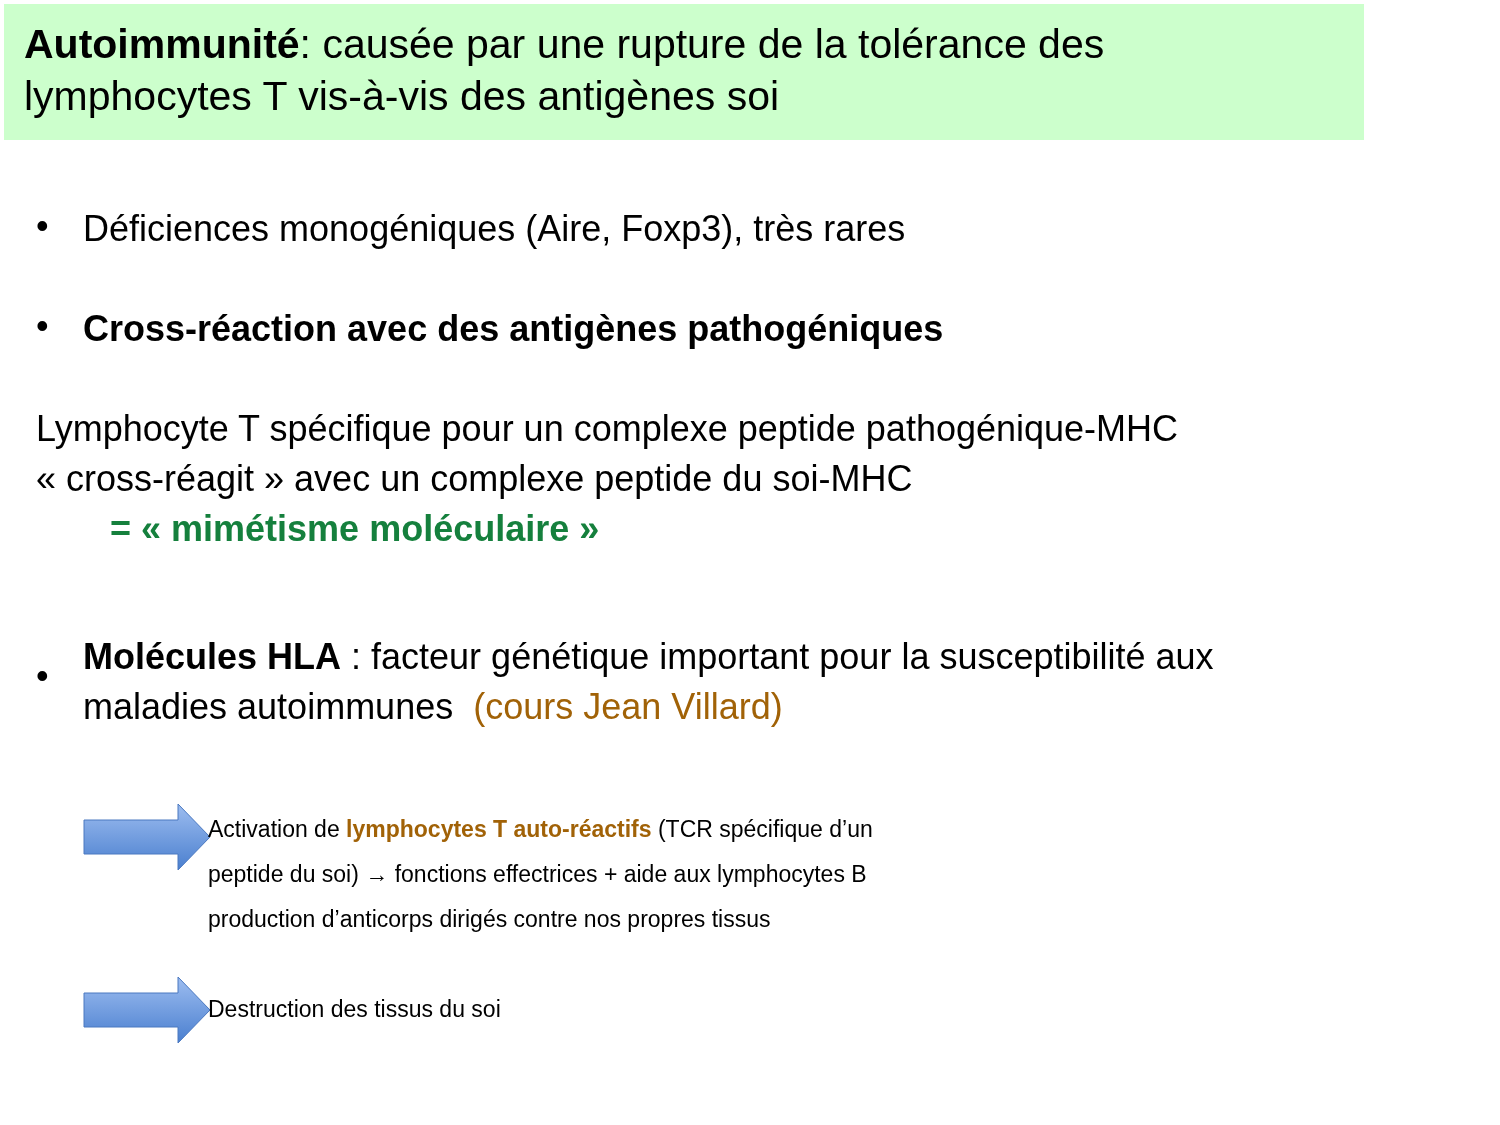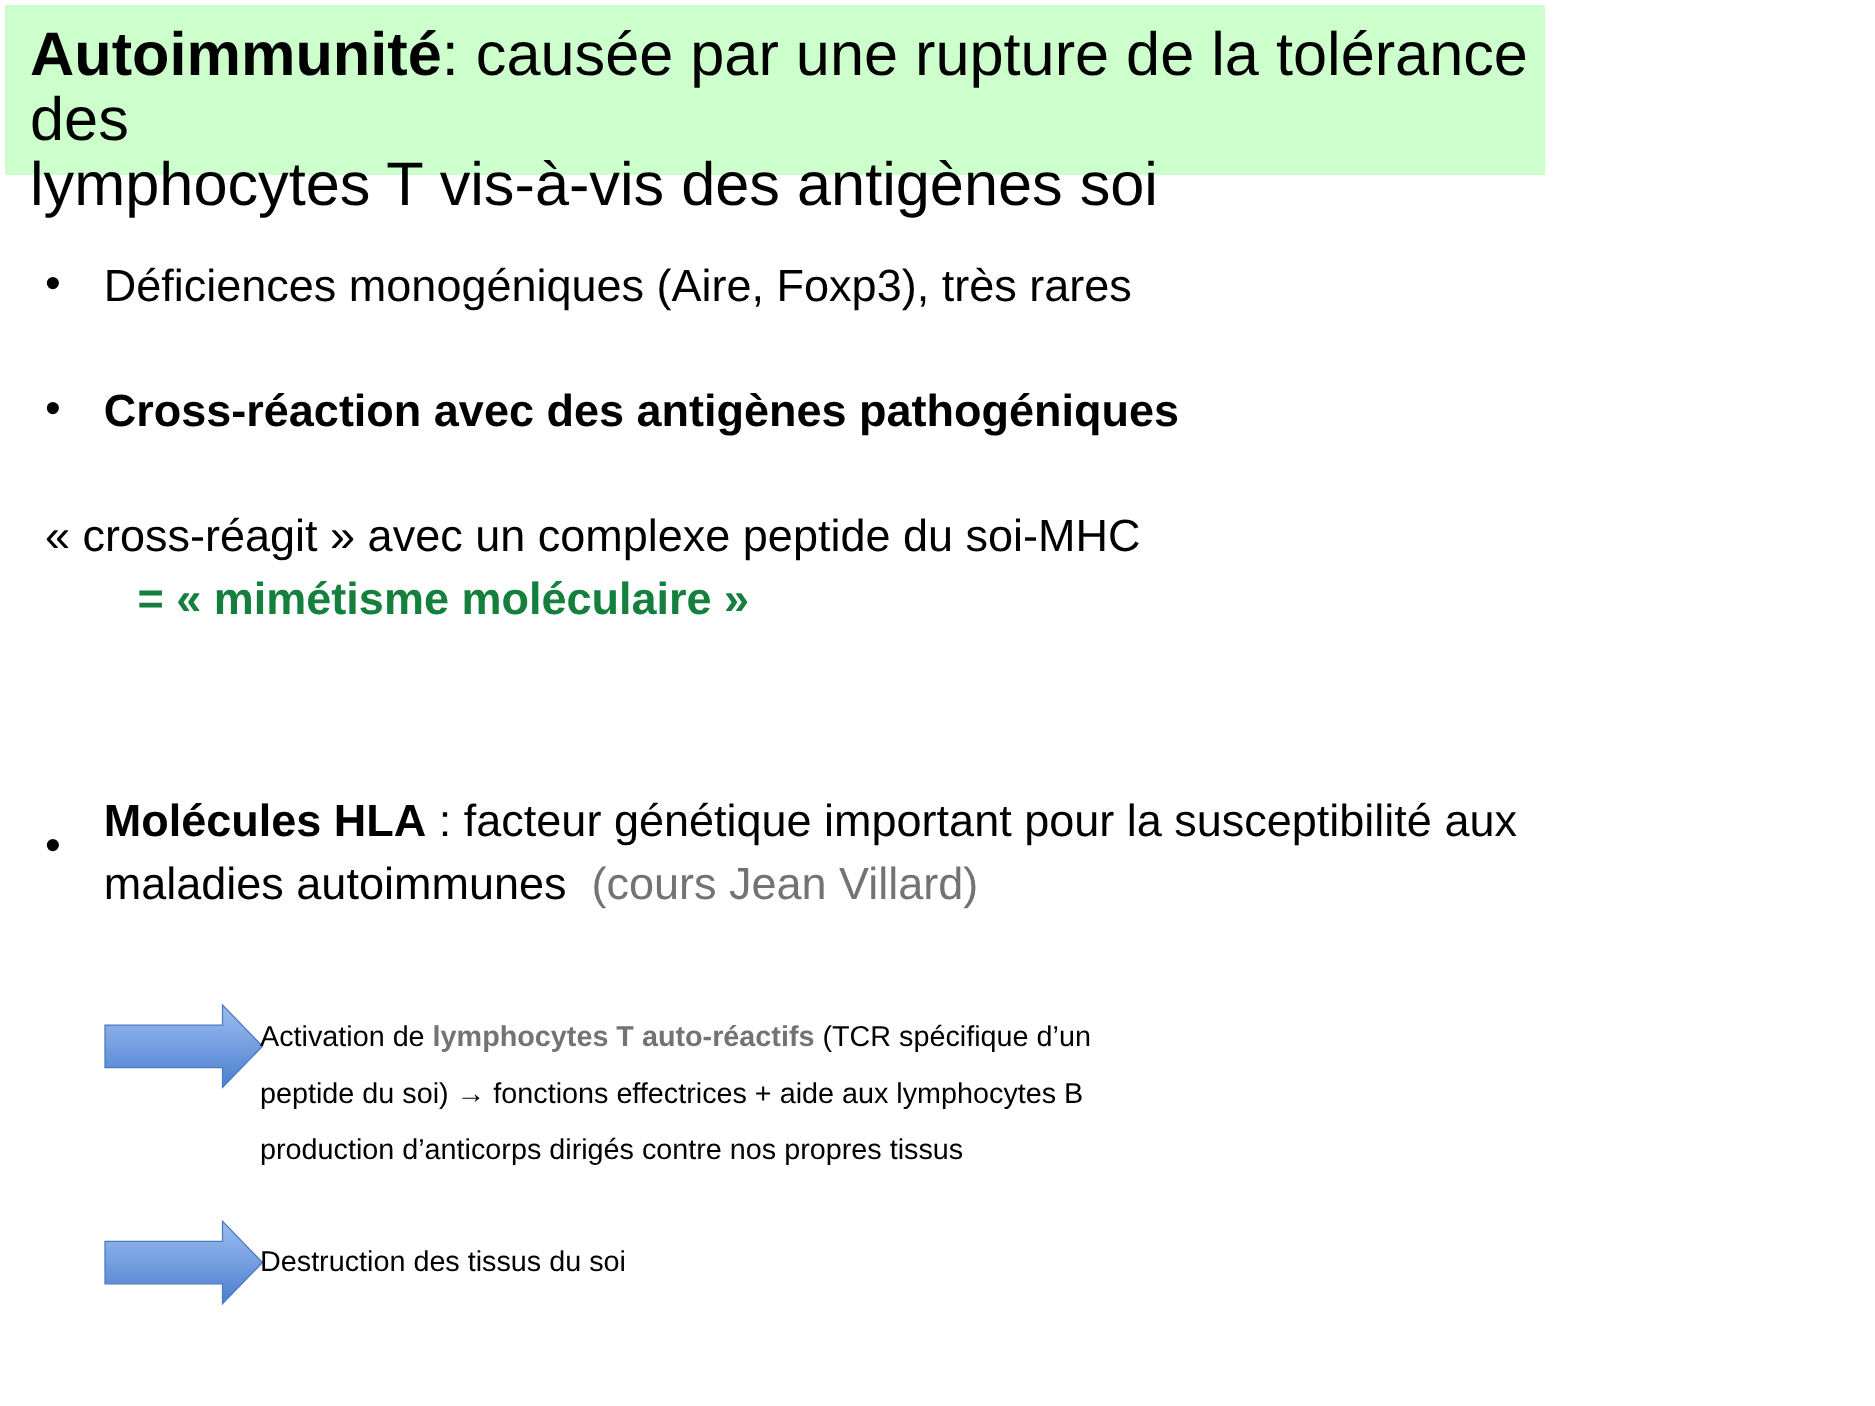--- a/index.html
+++ b/index.html
@@ -1,42 +1,43 @@
 <!DOCTYPE html>
 <html><head>
 <meta charset="utf-8">
 <style>
   html, body { margin:0; padding:0; }
   body { width:1500px; height:1125px; background:#ffffff; position:relative; overflow:hidden;
          font-family:"Liberation Sans", sans-serif; color:#000; }
-  .title-box { position:absolute; left:4px; top:4px; width:1232px; height:136px; background:#ccffcc;
-               box-sizing:border-box; padding:14px 0 0 20px; font-size:49px; line-height:52px; }
+  .title-box { position:absolute; left:4px; top:4px; width:1360px; height:136px; background:#ccffcc;
+               box-sizing:border-box; padding:14px 0 0 20px; font-size:41px; line-height:52px; }
   .title-box b { font-weight:bold; }
   .block { position:absolute; font-size:36px; line-height:50px; }
   .bullet { position:absolute; left:36px; font-size:36px; }
   .green { color:#15803d;font-weight:bold; }
-  .red { color:#737373; }
+  .red { color:#a16207; }
   .sub { position:absolute; left:208px; font-size:23px; line-height:45px; }
   .arrow { position:absolute; left:82px; width:130px; height:70px; }
 </style>
 </head>
 <body>
 
 <div class="title-box">
   <div><b>Autoimmunité</b><span>: causée par une rupture de la tolérance des</span></div>
   <div>lymphocytes T vis-à-vis des antigènes soi</div>
 </div>
 
 <span class="bullet" style="top:205px">•</span>
 <div class="block" style="left:83px; top:204px; font-weight:normal;">Déficiences monogéniques (Aire, Foxp3), très rares</div>
 
 <span class="bullet" style="top:305px">•</span>
 <div class="block" style="left:83px; top:304px; font-weight:bold;">Cross-réaction avec des antigènes pathogéniques</div>
 
 <div class="block" style="left:36px; top:404px;">
+  <div>Lymphocyte T spécifique pour un complexe peptide pathogénique-MHC</div>
   <div>« cross-réagit » avec un complexe peptide du soi-MHC</div>
   <div class="green" style="padding-left:74px">= « mimétisme moléculaire »</div>
 </div>
 
 <span class="bullet" style="top:655px">•</span>
 <div class="block" style="left:83px; top:632px;">
   <div><b>Molécules HLA</b><span> : facteur génétique important pour la susceptibilité aux</span></div>
   <div><span style="white-space:pre">maladies autoimmunes  </span><span class="red">(cours Jean Villard)</span></div>
 </div>
 

